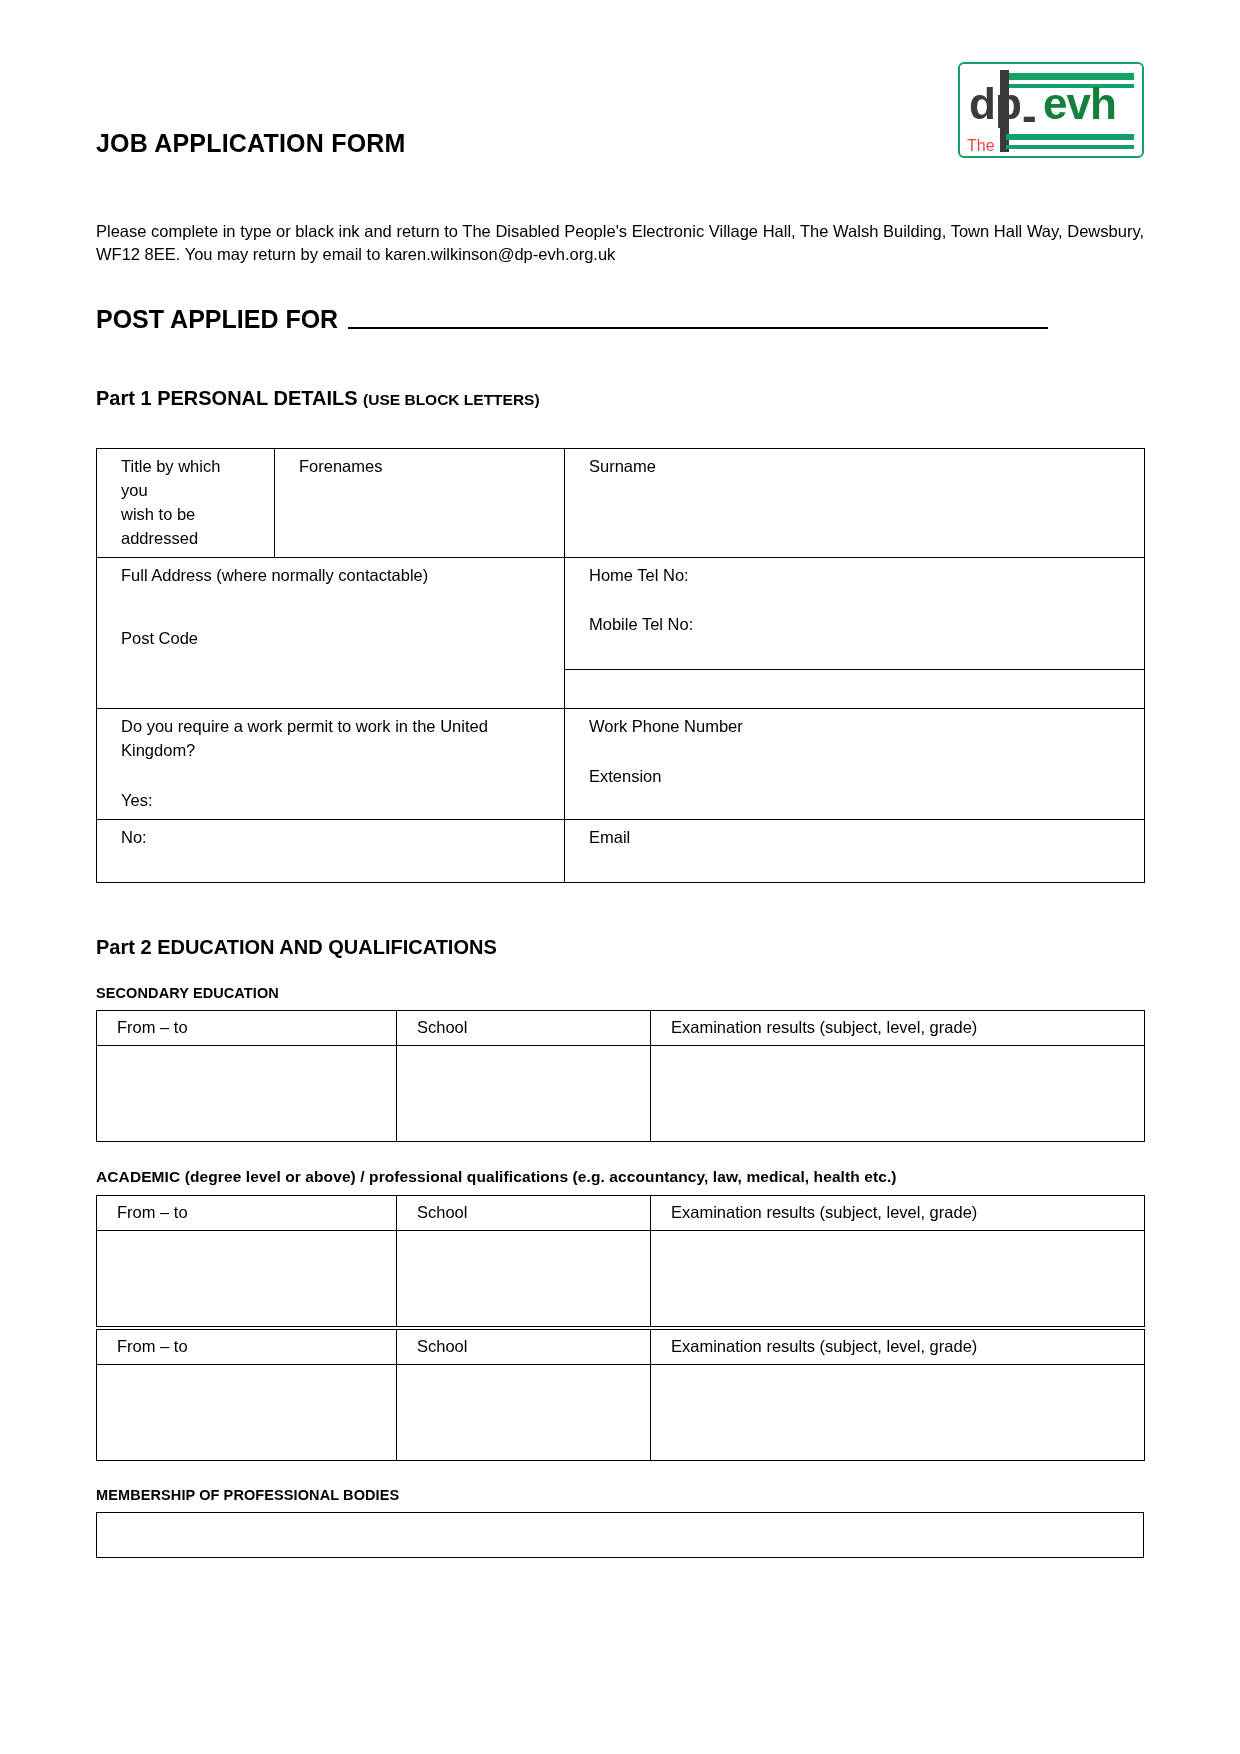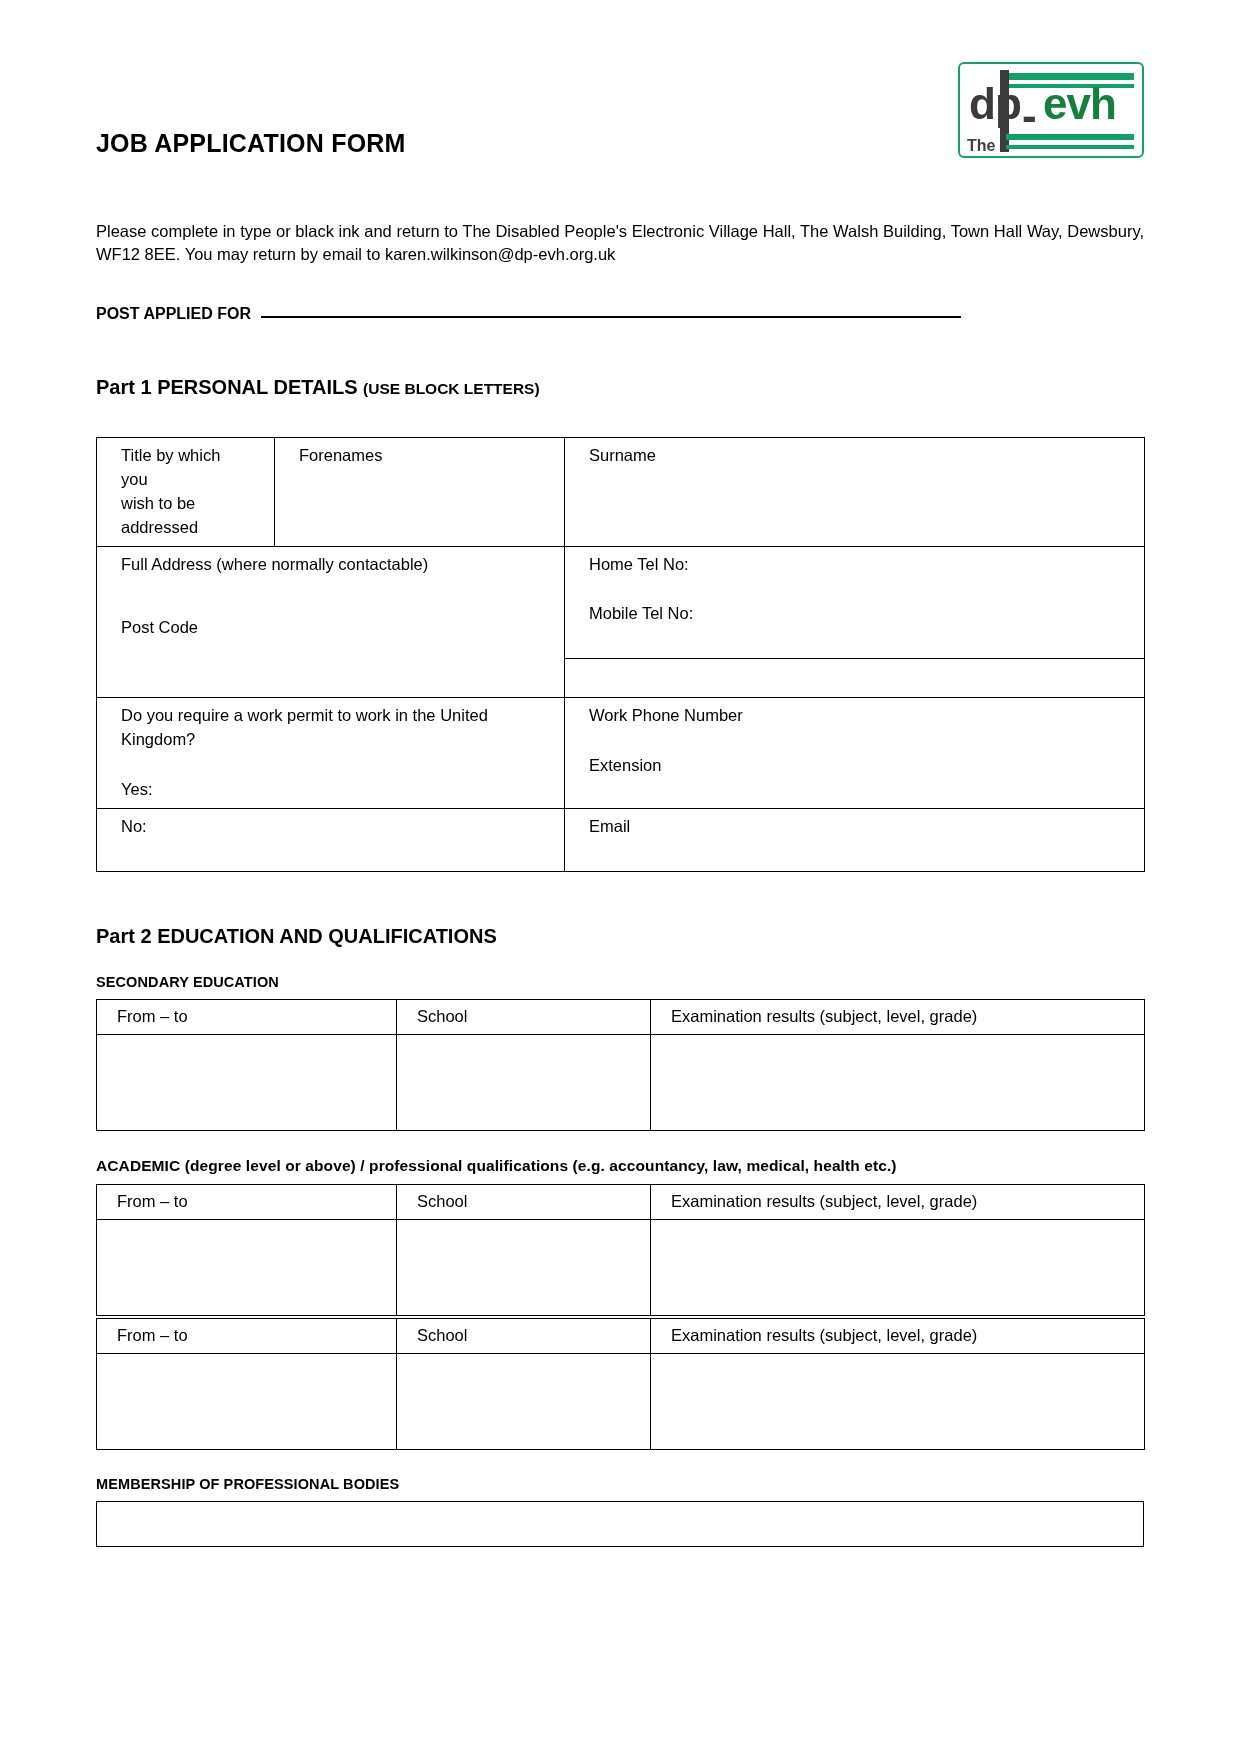--- a/index.html
+++ b/index.html
@@ -92,38 +92,38 @@
     font-weight: bold;
     letter-spacing: -1px;
     color: #15803d;
     line-height: 1;
   }
   .logo-the {
     position: absolute;
     left: 7px;
     bottom: 2px;
     font-size: 16px;
-    font-weight: bold;
-    color: #404040;
+    font-weight: normal;
+    color: #ef4444;
     line-height: 1;
   }
 
   
   .intro {
     margin-top: 62px;
     font-size: 16.5px;
     line-height: 1.42;
     text-align: justify;
     max-width: 1048px;
   }
 
   
   .post-applied {
     margin-top: 38px;
-    font-size: 16px;
+    font-size: 25px;
     font-weight: bold;
     display: flex;
     align-items: flex-end;
     white-space: nowrap;
   }
   .post-applied .rule {
     flex: 1;
     border-bottom: 2px solid #000;
     margin-left: 10px;
     margin-bottom: 5px;

